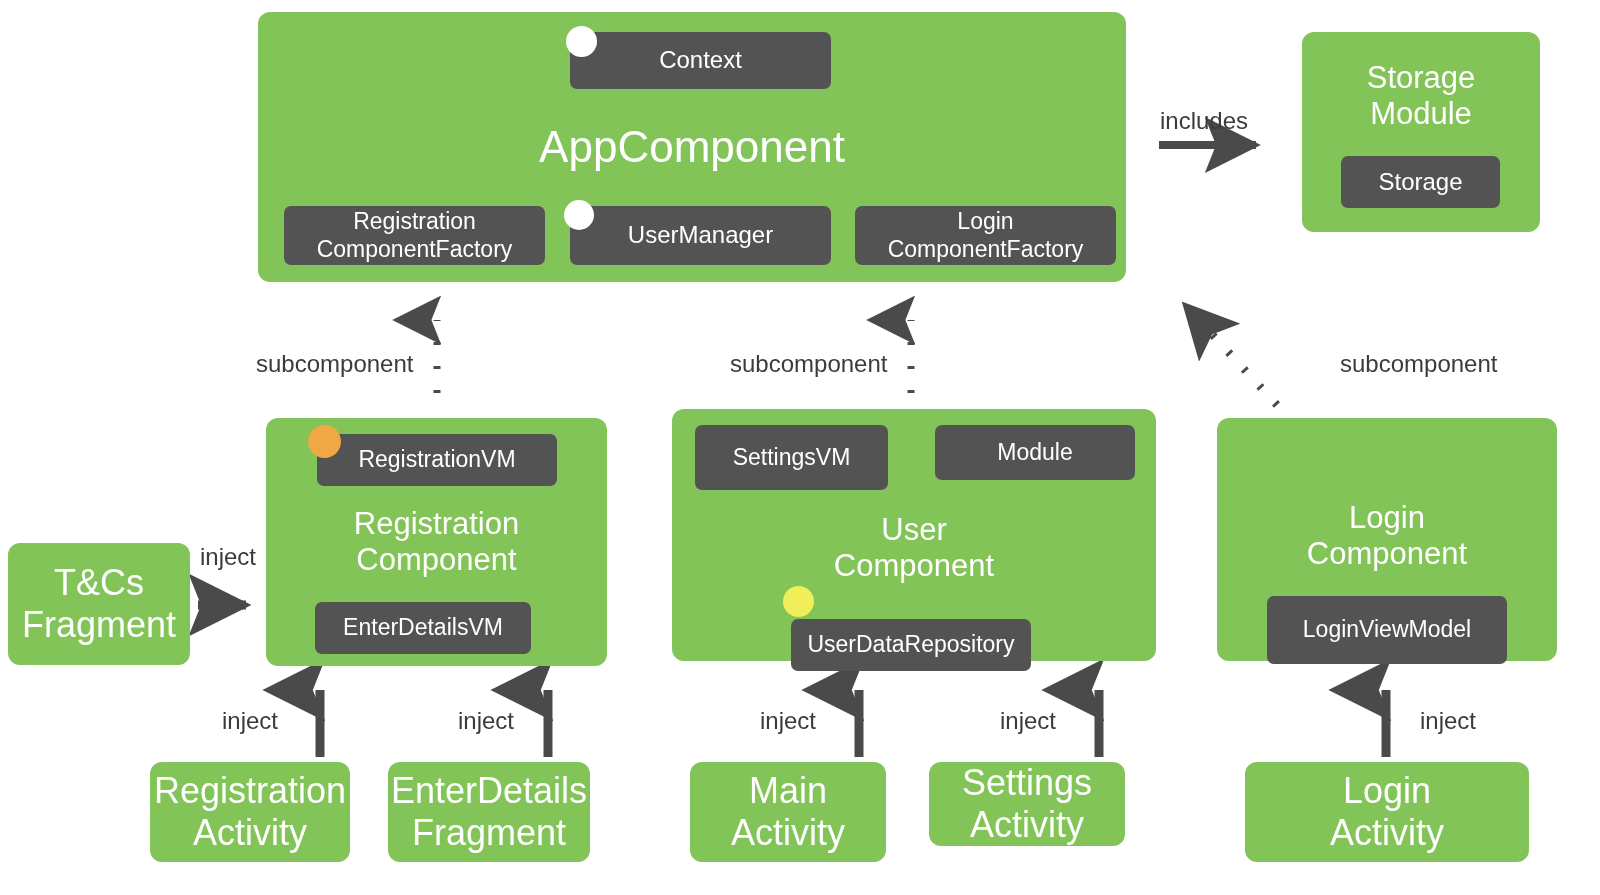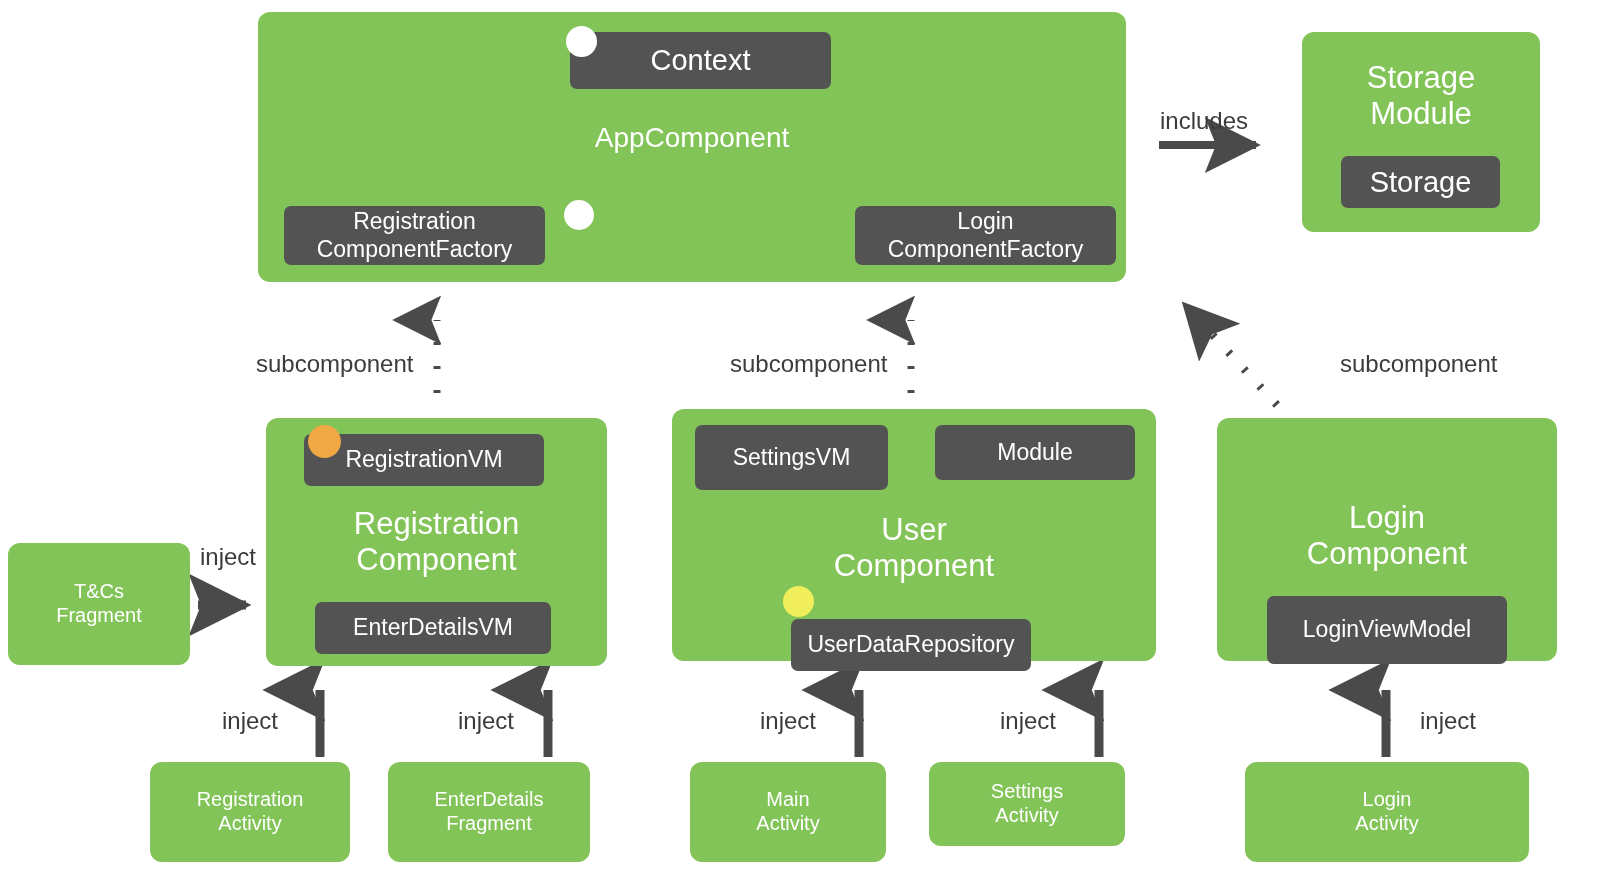--- a/index.html
+++ b/index.html
@@ -75,24 +75,24 @@
     white-space: nowrap;
   }
 
   
   .arrow-svg {
     position: absolute;
     overflow: visible;
   }
 
   
-  .fs-app      { font-size: 28px; }
+  .fs-app      { font-size: 44px; }
   .fs-container{ font-size: 31px; }
-  .fs-leaf-lg  { font-size: 20px; }
-  .fs-dark-lg  { font-size: 29px; }
+  .fs-leaf-lg  { font-size: 36px; }
+  .fs-dark-lg  { font-size: 24px; }
   .fs-dark-md  { font-size: 23px; }
 </style>
 </head>
 <body>
 
 <div id="canvas">
 
   <svg class="arrow-svg" style="left:0;top:0;width:1600px;height:895px;">
     <defs>
       <marker id="head-up" markerWidth="7" markerHeight="7" refX="3.5" refY="6.4" orient="auto" markerUnits="strokeWidth">
@@ -150,20 +150,21 @@
   <div class="green" style="left:258px; top:12px; width:868px; height:270px;">
   </div>
   <div class="ctitle fs-app" style="left:258px; top:122px; width:868px;">AppComponent</div>
 
   <div class="dark fs-dark-lg" style="left:570px; top:32px; width:261px; height:57px;">Context</div>
   <div class="dot" style="left:566px; top:26px; width:31px; height:31px; background:#FFFFFF;"></div>
 
   <div class="dark fs-dark-md" style="left:284px; top:206px; width:261px; height:59px;">Registration
 ComponentFactory</div>
 
+  <div class="dark fs-dark-lg" style="left:570px; top:206px; width:261px; height:59px;">UserManager</div>
   <div class="dot" style="left:564px; top:200px; width:30px; height:30px; background:#FFFFFF;"></div>
 
   <div class="dark fs-dark-md" style="left:855px; top:206px; width:261px; height:59px;">Login
 ComponentFactory</div>
 
   <div class="green" style="left:1302px; top:32px; width:238px; height:200px;">
   </div>
   <div class="ctitle fs-container" style="left:1302px; top:60px; width:238px;">Storage
 Module</div>
   <div class="dark fs-dark-lg" style="left:1341px; top:156px; width:159px; height:52px;">Storage</div>
@@ -174,24 +175,24 @@
 
   <div class="edge-label" style="left:730px; top:350px;">subcomponent</div>
 
   <div class="edge-label" style="left:1340px; top:350px;">subcomponent</div>
 
   <div class="green" style="left:266px; top:418px; width:341px; height:248px;">
   </div>
   <div class="ctitle fs-container" style="left:266px; top:506px; width:341px;">Registration
 Component</div>
 
-  <div class="dark fs-dark-md" style="left:304px; top:434px; width:240px; height:52px;">RegistrationVM</div>
+  <div class="dark fs-dark-md" style="left:317px; top:434px; width:240px; height:52px;">RegistrationVM</div>
   <div class="dot" style="left:308px; top:425px; width:33px; height:33px; background:#F0A845;"></div>
 
-  <div class="dark fs-dark-md" style="left:315px; top:602px; width:236px; height:52px;">EnterDetailsVM</div>
+  <div class="dark fs-dark-md" style="left:315px; top:602px; width:216px; height:52px;">EnterDetailsVM</div>
 
   <div class="green" style="left:672px; top:409px; width:484px; height:252px;">
   </div>
   <div class="ctitle fs-container" style="left:672px; top:512px; width:484px;">User
 Component</div>
 
   <div class="dark fs-dark-md" style="left:695px; top:425px; width:193px; height:65px;">SettingsVM</div>
 
   <div class="dark fs-dark-md" style="left:935px; top:425px; width:200px; height:55px;">Module</div>
 

